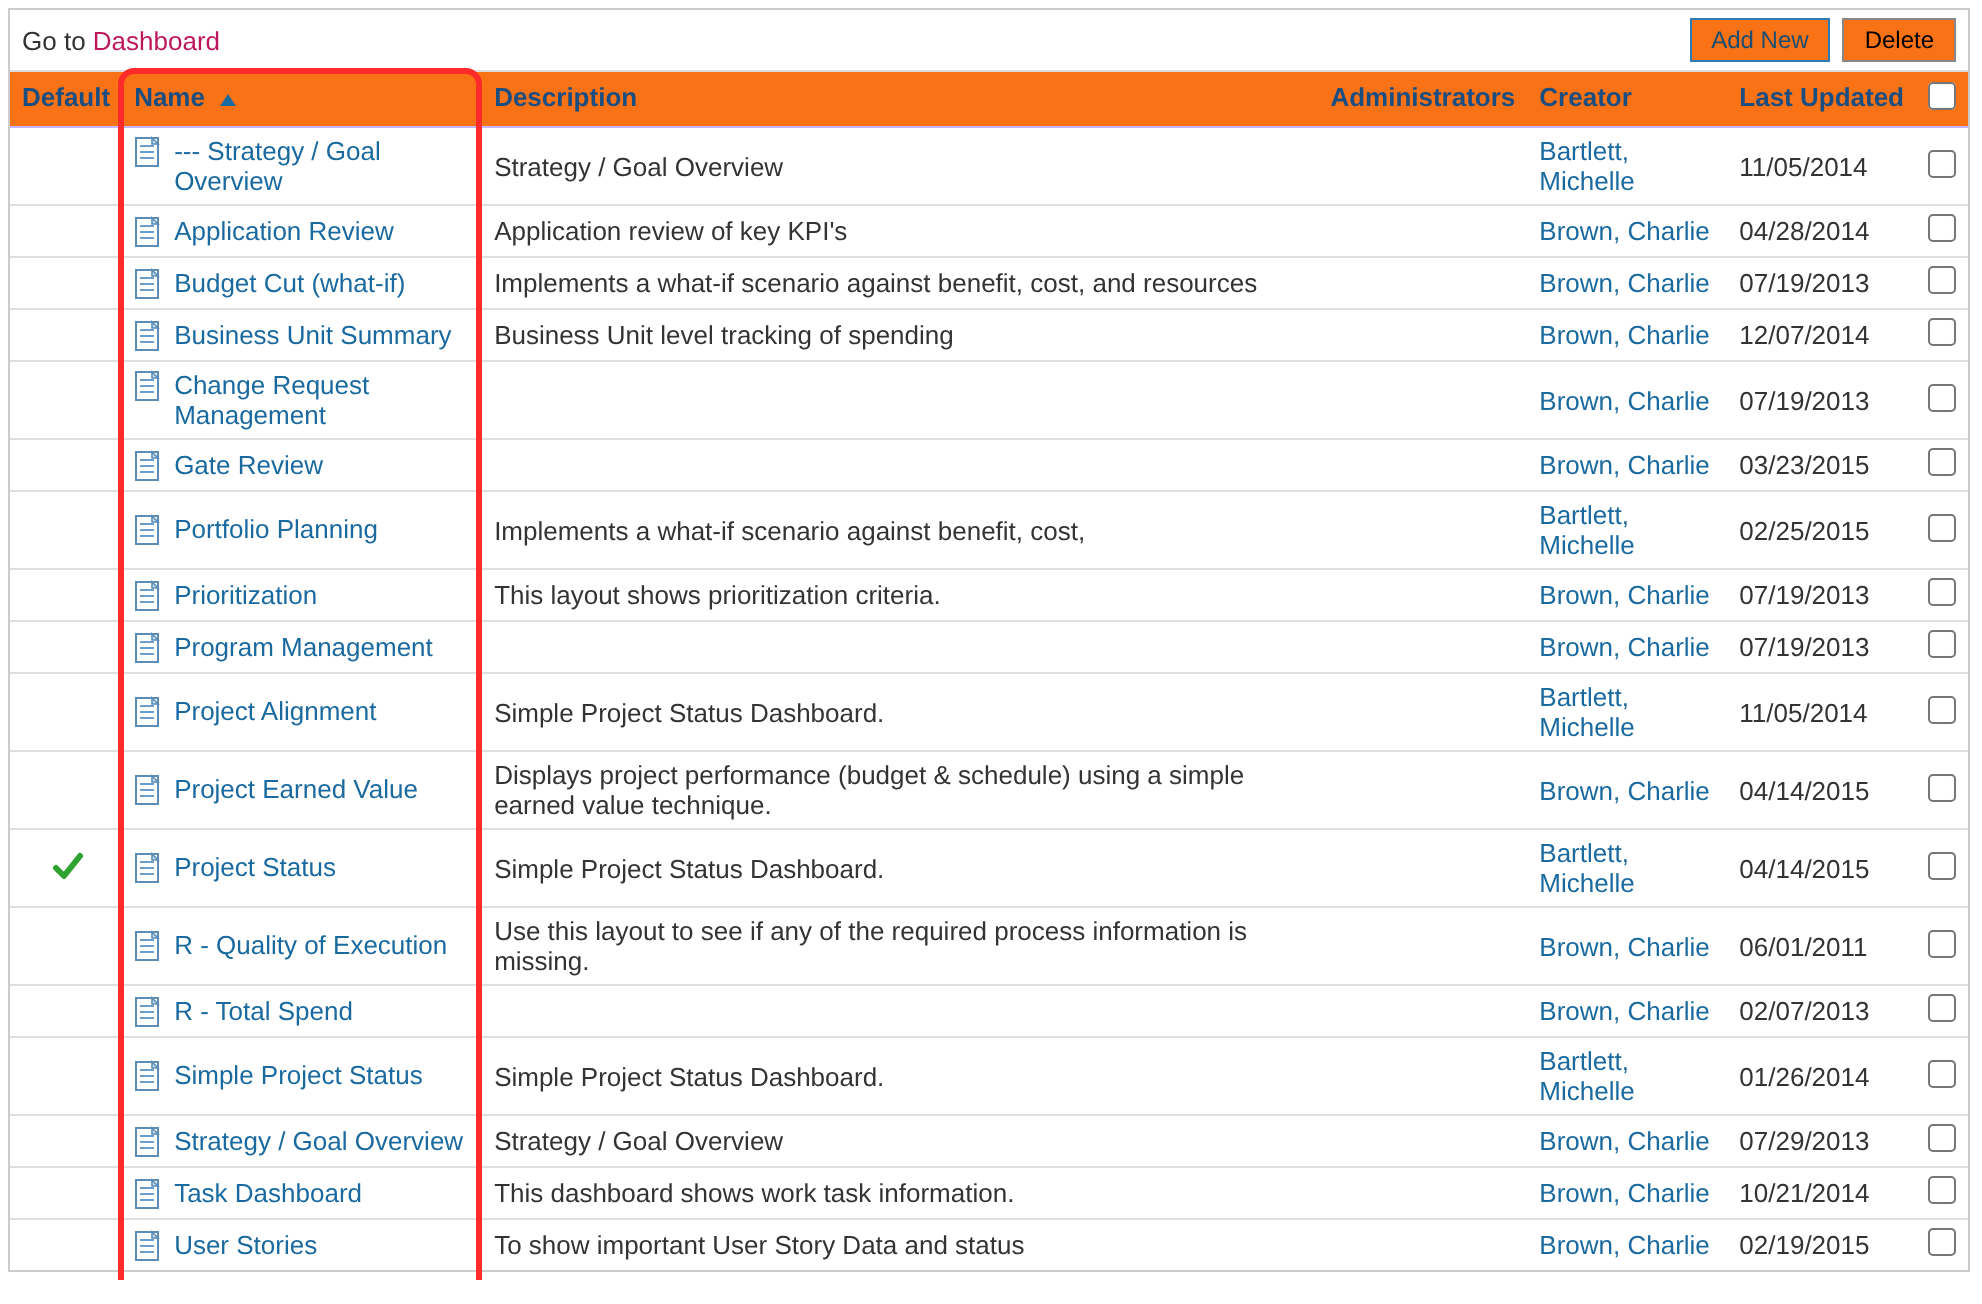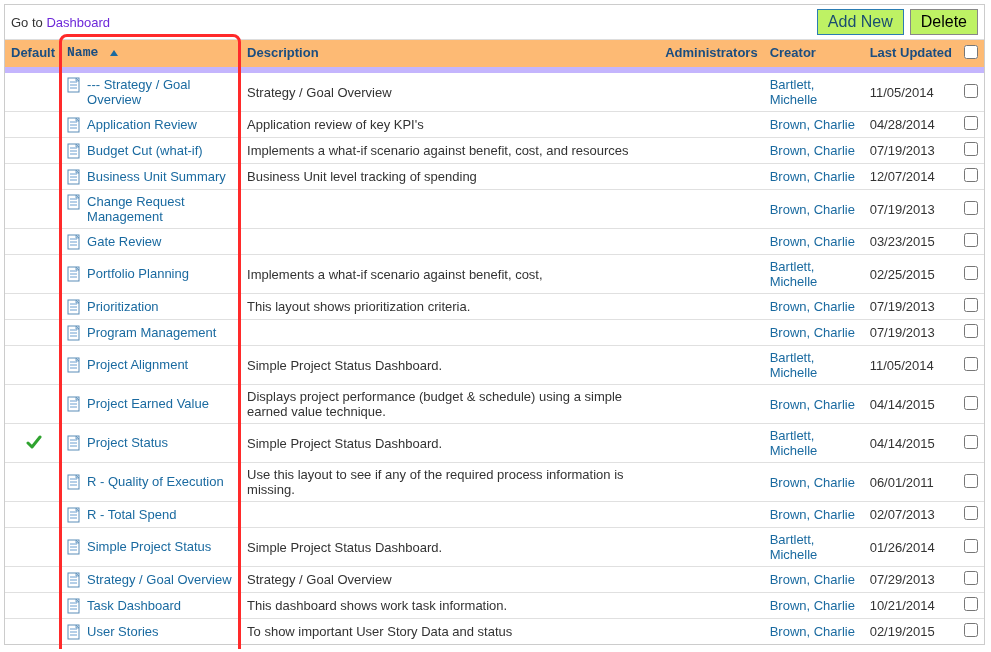--- a/index.html
+++ b/index.html
@@ -16,49 +16,49 @@
       border: 1px solid #ccc;
     }
     .topbar {
       display: flex;
       justify-content: space-between;
       align-items: center;
       padding: 4px 6px;
       border-bottom: 1px solid #ddd;
     }
     .breadcrumb { color: #333; }
-    .breadcrumb a { color: #6d28d9; text-decoration: none; }
+    .breadcrumb a { color: #be185d; text-decoration: none; }
     .actions { display: flex; gap: 6px; }
     button.btn {
       font-family: inherit;
-      font-size: 16px;
+      font-size: 12px;
       padding: 3px 10px;
-      background: #bef264;
+      background: #f97316;
       border: 1px solid #888;
       cursor: pointer;
     }
     button.btn.primary {
       border-color: #2b7cb3;
       color: #1a4d70;
     }
     table {
       width: 100%;
       border-collapse: collapse;
     }
     th {
       text-align: left;
       font-weight: bold;
       color: #1a4d80;
       padding: 5px 6px;
-      border-bottom: 6px solid #c4b5fd;
-      background: #fdba74;
+      border-bottom: 1px solid #c4b5fd;
+      background: #f97316;
       white-space: nowrap;
       vertical-align: top;
     }
-    th.sorted { cursor: pointer; font-family: Liberation Mono, monospace; }
+    th.sorted { cursor: pointer; }
     .sort-arrow {
       display: inline-block;
       width: 0; height: 0;
       border-left: 4px solid transparent;
       border-right: 4px solid transparent;
       border-bottom: 6px solid #1a6aa0;
       margin-left: 4px;
       vertical-align: middle;
     }
     td {

